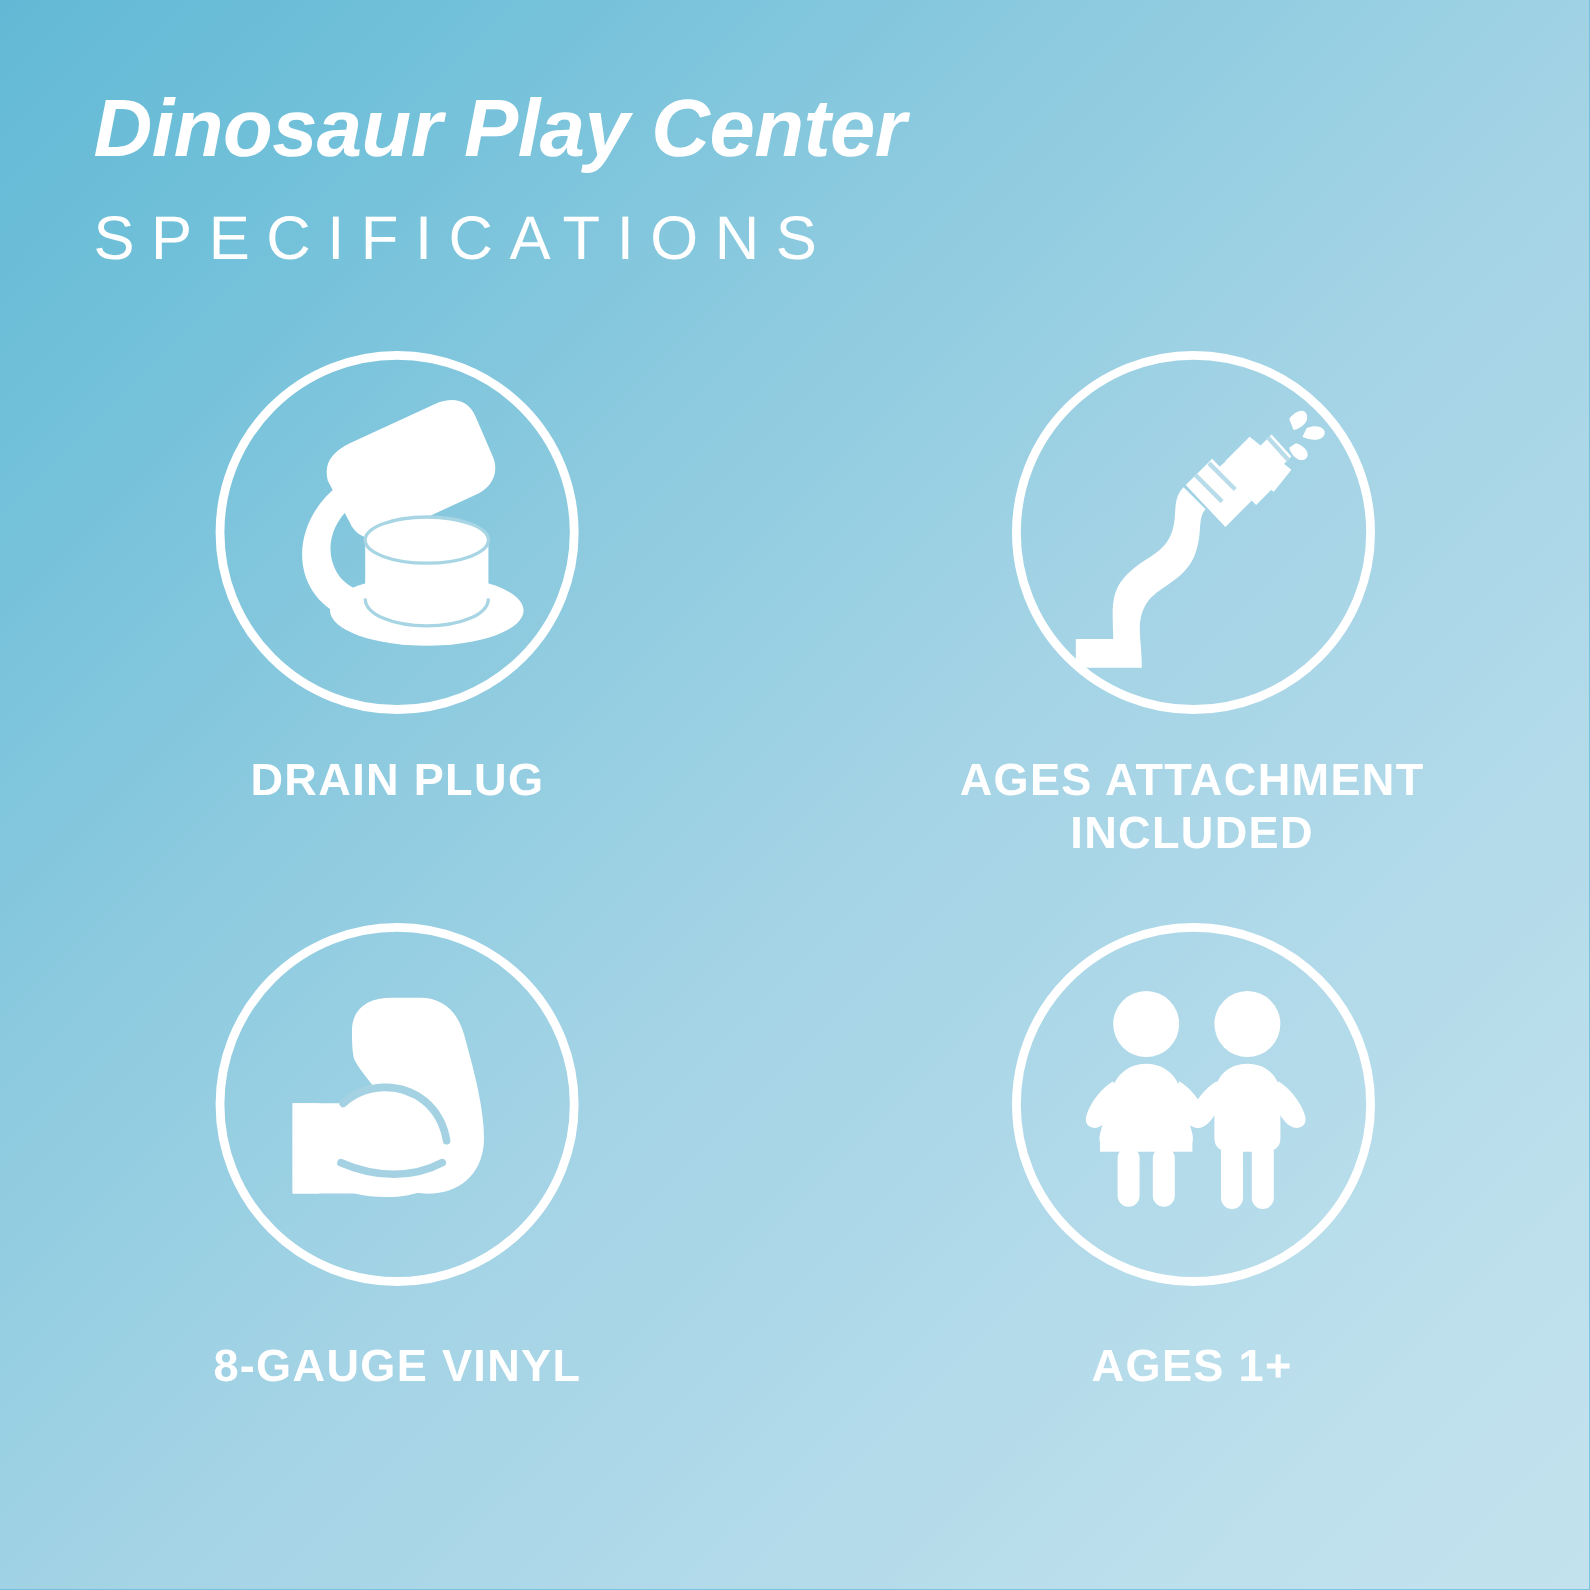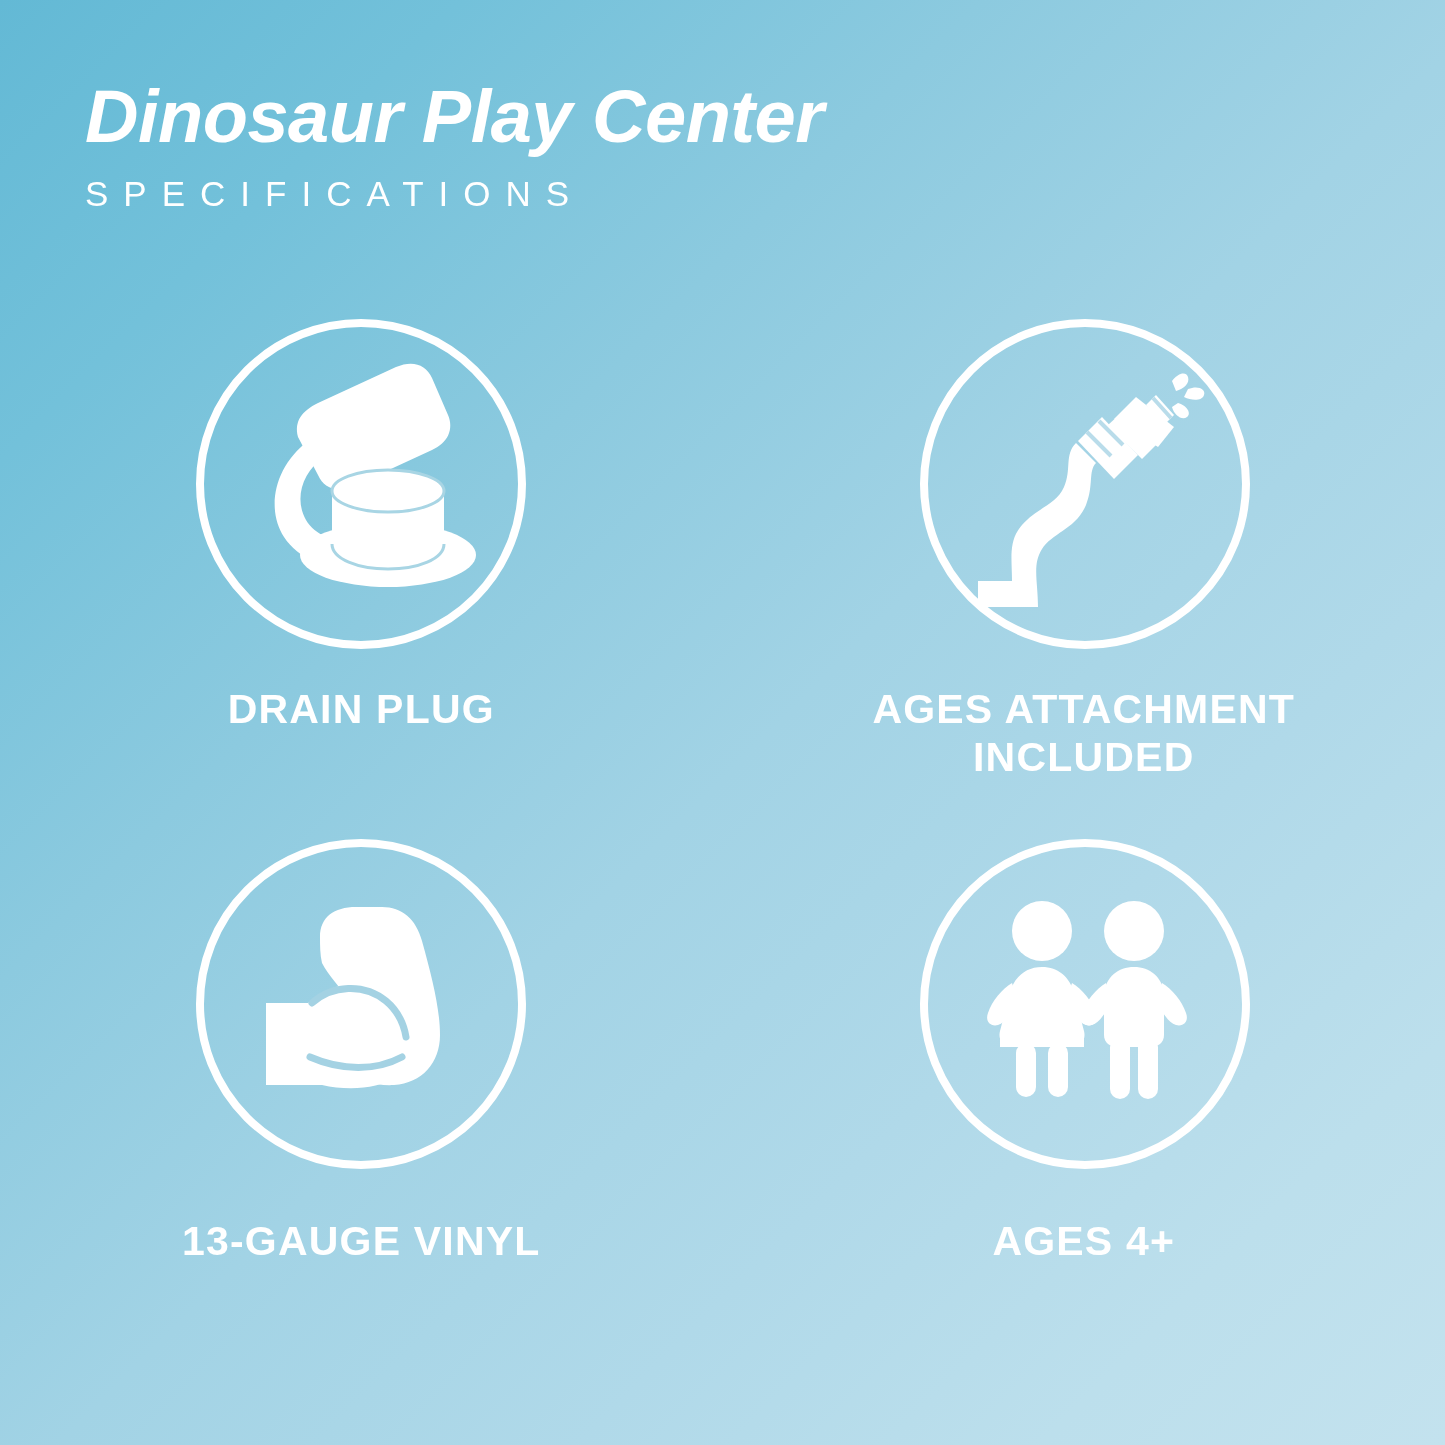--- a/index.html
+++ b/index.html
@@ -41,22 +41,22 @@
     font-size:74px;
     font-weight:bold;
     color:#ffffff;
     letter-spacing:-0.5px;
     line-height:1.06;
     white-space:nowrap;
     font-style:italic;
   }
 
   .subtitle {
-    margin-top:20px;
-    font-size:35px;
+    margin-top:32px;
+    font-size:56px;
     font-weight:normal;
     color:#ffffff;
     letter-spacing:15px;
     line-height:1;
     white-space:nowrap;
   }
 
   
   .spec-grid {
     position:absolute;
@@ -257,21 +257,21 @@
                      L 30 206 Z" fill="#ffffff"></path>
 
             <path d="M76 124 C 96 106, 128 104, 150 122 C 162 132, 168 146, 170 158" fill="none" stroke="#a4d2e3" stroke-width="7" stroke-linecap="round"></path>
 
             <path d="M74 178 C 106 192, 140 192, 166 178" fill="none" stroke="#a4d2e3" stroke-width="7" stroke-linecap="round"></path>
 
             <rect x="30" y="124" width="24" height="82" fill="#ffffff"></rect>
           </svg>
         </div>
       </div>
-      <div class="spec-label">13-GAUGE VINYL</div>
+      <div class="spec-label">8-GAUGE VINYL</div>
     </div>
 
     <div class="spec-cell cell-3">
       <div class="icon-ring">
         <svg class="ring-svg" viewBox="0 0 332 332">
           <circle cx="166" cy="166" r="161" fill="none" stroke="#ffffff" stroke-width="8"></circle>
         </svg>
         <div class="icon-art">
           <svg viewBox="0 0 250 250">
 
@@ -316,17 +316,17 @@
                      C 229 142, 224 148, 216 146
                      C 208 144, 202 132, 196 122 Z" fill="#ffffff"></path>
 
             <rect x="150" y="158" width="20" height="62" rx="10" fill="#ffffff"></rect>
             <rect x="178" y="158" width="20" height="62" rx="10" fill="#ffffff"></rect>
 
             <path d="M170 158 L 178 158 L 178 196 L 170 196 Z" fill="#a4d2e3" opacity="0"></path>
           </svg>
         </div>
       </div>
-      <div class="spec-label">AGES 4+</div>
+      <div class="spec-label">AGES 1+</div>
     </div>
 
   </div>
 </div>
 
 </body></html>

